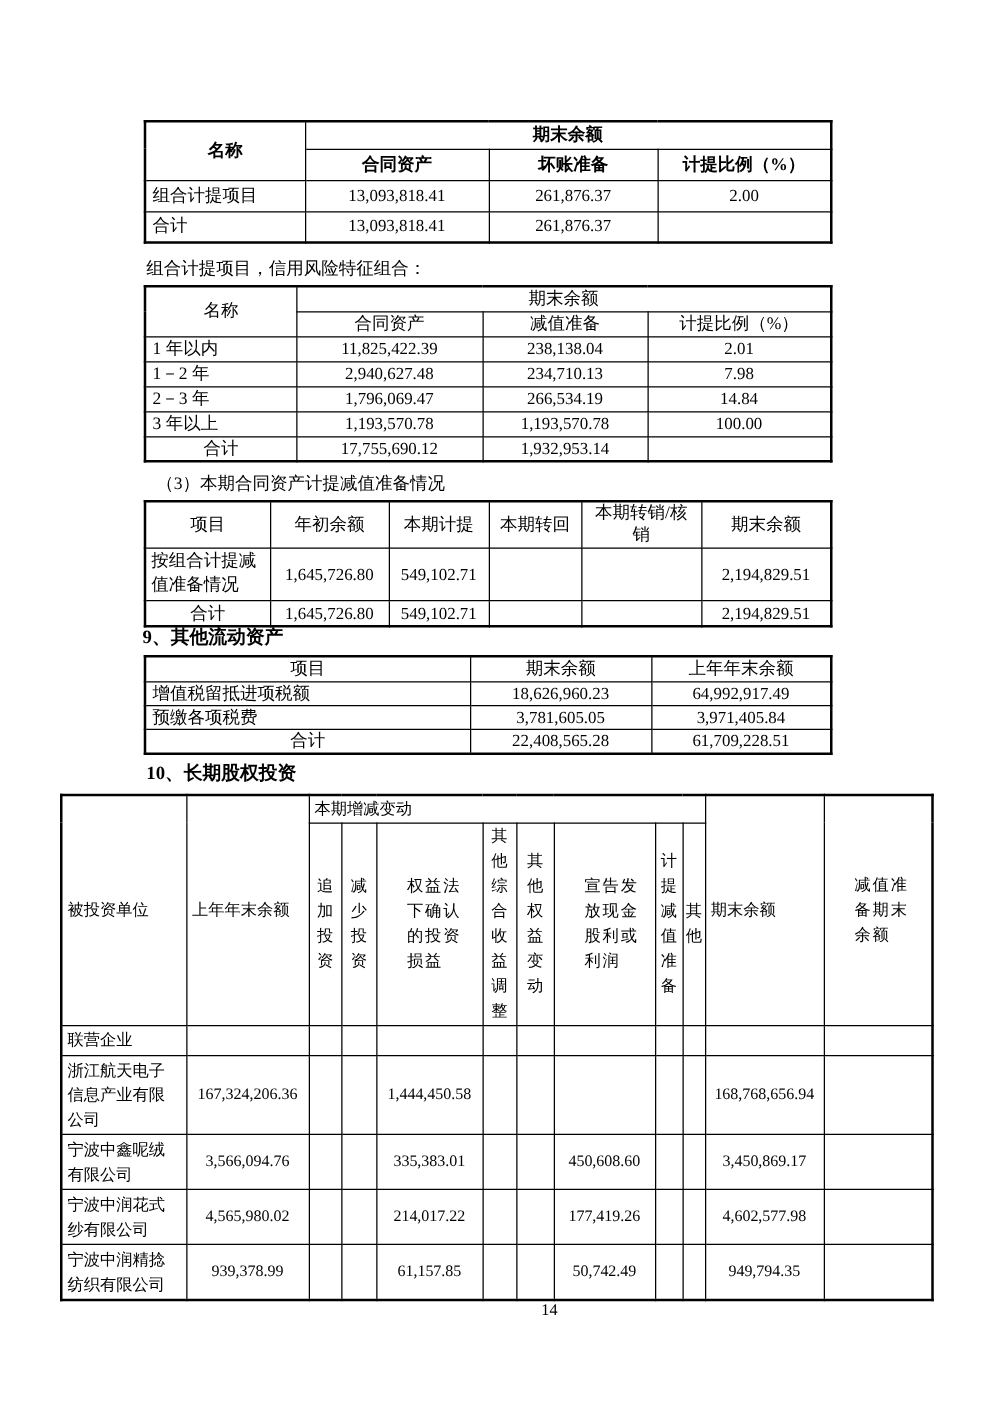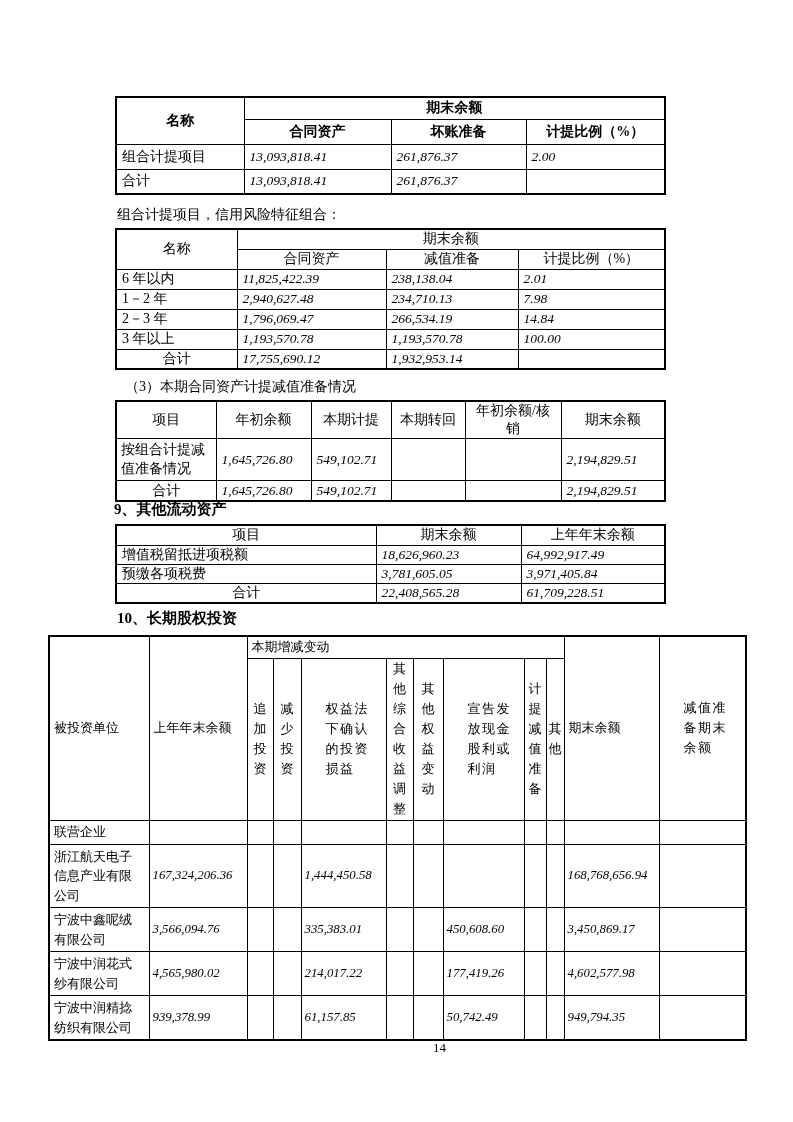--- a/index.html
+++ b/index.html
@@ -7,21 +7,21 @@
     position:relative; width:793px; height:1122px; background:#ffffff;
     font-family:"Liberation Serif","DejaVu Serif",serif; color:#000;
     overflow:hidden;
   }
   table { border-collapse:collapse; table-layout:fixed; position:absolute; background:#fff; }
   td { border:1px solid #000; overflow:hidden; }
   table.tbl { border:2px solid #000; font-size:14px; }
   td { padding:0 5px; vertical-align:middle; }
   .c { text-align:center; }
   .l { text-align:left; }
-  .num { text-align:left; font-size:13.5px;font-style:italic; }
+  .num { text-align:center; font-size:13.5px; }
   .b { font-weight:bold; }
   .note { position:absolute; font-size:14px; }
   .hd { position:absolute; font-size:15px; font-weight:bold; }
   
   table.t5 { border:2px solid #000; font-size:13px; }
   .t5 td { padding:0 4px; }
   .t5 .v { word-break:break-all; line-height:1.55; text-align:center; padding:0 2px; vertical-align:middle; }
   .t5 .wrap { word-break:break-all; line-height:1.55; vertical-align:middle; }
   .t5 .ls { letter-spacing:1.5px;padding-left:24px; }
   .t5 .num { padding:0 3px; font-size:12.8px; }
@@ -78,21 +78,21 @@
         <tr style="height:20px">
       <td rowspan="2" class="c">名称</td>
       <td colspan="3" class="c">期末余额</td>
     </tr>
     <tr style="height:20px">
       <td class="c">合同资产</td>
       <td class="c">减值准备</td>
       <td class="c">计提比例（%）</td>
     </tr>
     <tr style="height:20px">
-      <td class="l">6 年以内</td>
+      <td class="l">1 年以内</td>
       <td class="num">11,825,422.39</td>
       <td class="num">238,138.04</td>
       <td class="num">2.01</td>
     </tr>
     <tr style="height:20px">
       <td class="l">1－2 年</td>
       <td class="num">2,940,627.48</td>
       <td class="num">234,710.13</td>
       <td class="num">7.98</td>
     </tr>
@@ -127,21 +127,21 @@
         <col style="width:74px">
         <col style="width:96px">
         <col style="width:104px">
       </colgroup>
     <tbody>
         <tr style="height:35px">
       <td class="c">项目</td>
       <td class="c">年初余额</td>
       <td class="c">本期计提</td>
       <td class="c">本期转回</td>
-      <td class="c" style="line-height:1.3; word-break:break-all;">年初余额/核销</td>
+      <td class="c" style="line-height:1.3; word-break:break-all;">本期转销/核销</td>
       <td class="c">期末余额</td>
     </tr>
     <tr style="height:36px">
       <td class="l" style="line-height:1.3; word-break:break-all; padding:2px 4px;">按组合计提减值准备情况</td>
       <td class="num">1,645,726.80</td>
       <td class="num">549,102.71</td>
       <td></td>
       <td></td>
       <td class="num">2,194,829.51</td>
     </tr>

